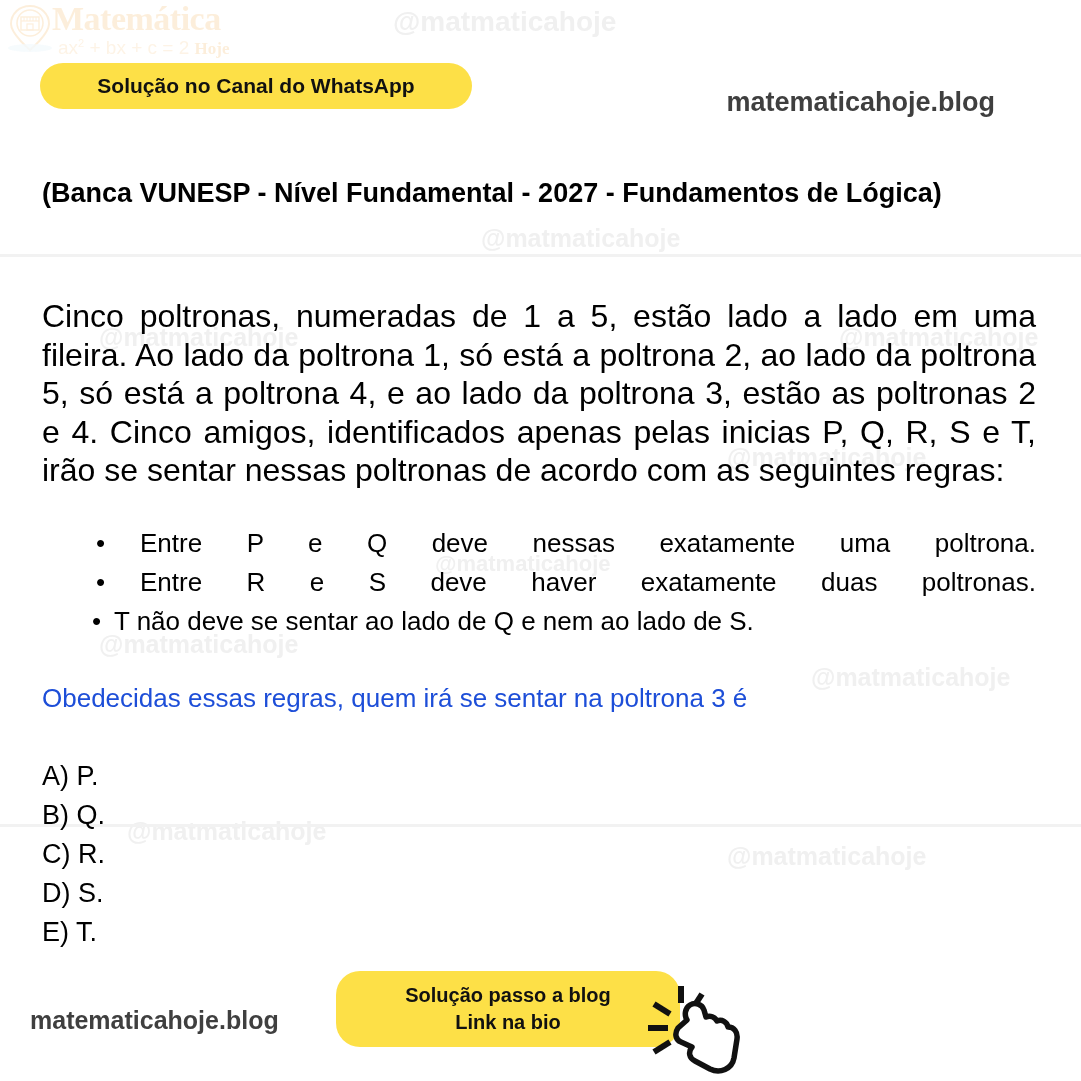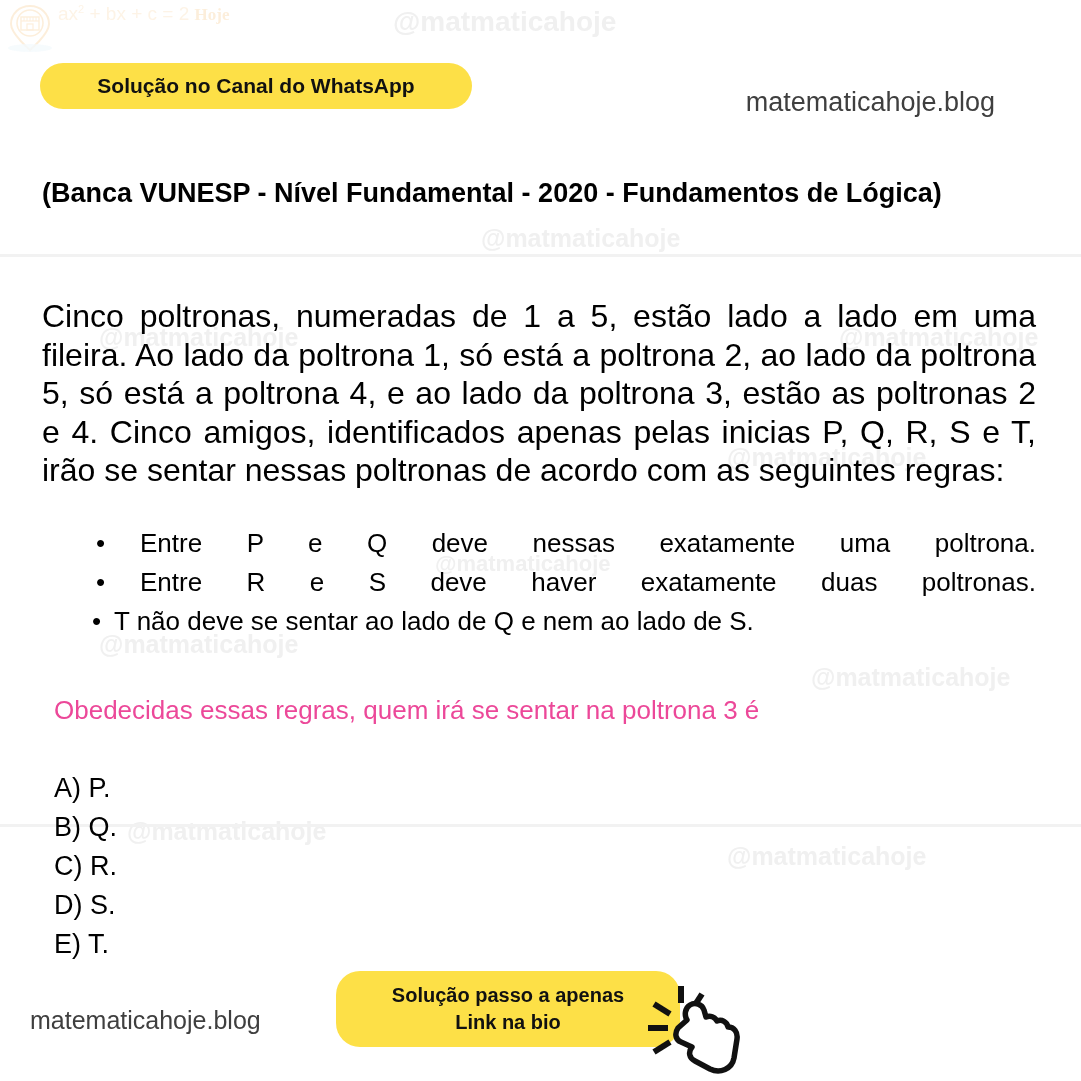--- a/index.html
+++ b/index.html
@@ -105,21 +105,21 @@
     flex-direction: column;
     border-radius: 24px;
     font-size: 20px;
     line-height: 27px;
   }
 
   
   .site-url {
     position: absolute;
     z-index: 3;
-    font-weight: normal;
+    font-weight: bold;
     color: #3f3f3f;
     font-family: "Liberation Sans", sans-serif;
     white-space: nowrap;
   }
   #site-url-top { right: 86px; top: 87px; font-size: 27px; }
   #site-url-bottom { left: 30px; top: 1006px; font-size: 25px; }
 
   
   .divider {
     position: absolute;
@@ -196,32 +196,32 @@
   #rules li.natural .bullet { left: 0; }
 
   #closing {
     position: absolute;
     left: 42px;
     top: 681px;
     width: 994px;
     z-index: 3;
     font-size: 26px;
     line-height: 34px;
-    margin: 12px;
-    color: #ec4899;
+    margin: 0;
+    color: #1d4ed8;
     font-family: "Liberation Sans", sans-serif;
   }
 
   #alternatives {
     position: absolute;
     left: 42px;
     top: 757px;
     z-index: 3;
     list-style: none;
-    margin: 12px;
+    margin: 0;
     padding: 0;
     color: #000000;
   }
   #alternatives li {
     font-size: 27px;
     line-height: 39px;
     font-family: "Liberation Sans", sans-serif;
   }
 
   
@@ -260,33 +260,34 @@
       <line x1="17" y1="19" x2="35" y2="19" stroke="#f7c98a" stroke-width="1.2"></line>
       <line x1="20" y1="15" x2="20" y2="19" stroke="#f7c98a" stroke-width="1"></line>
       <line x1="23" y1="15" x2="23" y2="19" stroke="#f7c98a" stroke-width="1"></line>
       <line x1="26" y1="15" x2="26" y2="19" stroke="#f7c98a" stroke-width="1"></line>
       <line x1="29" y1="15" x2="29" y2="19" stroke="#f7c98a" stroke-width="1"></line>
       <line x1="32" y1="15" x2="32" y2="19" stroke="#f7c98a" stroke-width="1"></line>
       <rect x="23" y="22" width="6" height="6" fill="none" stroke="#f7c98a" stroke-width="1.2"></rect>
       <ellipse cx="26" cy="46" rx="22" ry="4" fill="#dbeef7" opacity="0.8"></ellipse>
     </svg>
     <div class="brand-words">
+      <div class="brand-title">Matemática</div>
       <div class="brand-sub"><span>ax</span><sup>2</sup><span> + bx + c = 2</span> <span class="hoje">Hoje</span></div>
     </div>
   </div>
 
   <button class="pill" id="whatsapp-pill">Solução no Canal do WhatsApp</button>
 
   <div class="site-url" id="site-url-top">matematicahoje.blog</div>
 
   <div class="divider" id="divider-1"></div>
   <div class="divider" id="divider-2"></div>
 
   <div id="content">
-    <p id="question-header">(Banca VUNESP - Nível Fundamental - 2020 - Fundamentos de Lógica)</p>
+    <p id="question-header">(Banca VUNESP - Nível Fundamental - 2027 - Fundamentos de Lógica)</p>
   </div>
 
   <p id="statement">Cinco poltronas, numeradas de 1 a 5, estão lado a lado em uma fileira. Ao lado da poltrona 1, só está a poltrona 2, ao lado da poltrona 5, só está a poltrona 4, e ao lado da poltrona 3, estão as poltronas 2 e 4. Cinco amigos, identificados apenas pelas inicias P, Q, R, S e T, irão se sentar nessas poltronas de acordo com as seguintes regras:</p>
 
   <ul id="rules">
       <li class="justify-stretch"><span class="bullet">•</span><span>Entre P e Q deve nessas exatamente uma poltrona.</span></li>
       <li class="justify-stretch"><span class="bullet">•</span><span>Entre R e S deve haver exatamente duas poltronas.</span></li>
       <li class="natural"><span class="bullet">•</span><span>T não deve se sentar ao lado de Q e nem ao lado de S.</span></li>
     </ul>
 
@@ -296,21 +297,21 @@
       <li>A) P.</li>
       <li>B) Q.</li>
       <li>C) R.</li>
       <li>D) S.</li>
       <li>E) T.</li>
     </ul>
 
   <div class="site-url" id="site-url-bottom">matematicahoje.blog</div>
 
   <button class="pill" id="bio-pill">
-    <span>Solução passo a apenas</span>
+    <span>Solução passo a blog</span>
     <span>Link na bio</span>
   </button>
 
   <svg id="click-hand" viewBox="0 0 96 100">
     <g stroke="#111111" stroke-width="6" stroke-linecap="butt">
       <line x1="6" y1="28" x2="22" y2="38"></line>
       <line x1="0" y1="52" x2="20" y2="52"></line>
       <line x1="6" y1="76" x2="22" y2="66"></line>
       <line x1="33" y1="10" x2="33" y2="27"></line>
       <line x1="54" y1="18" x2="45" y2="32"></line>

